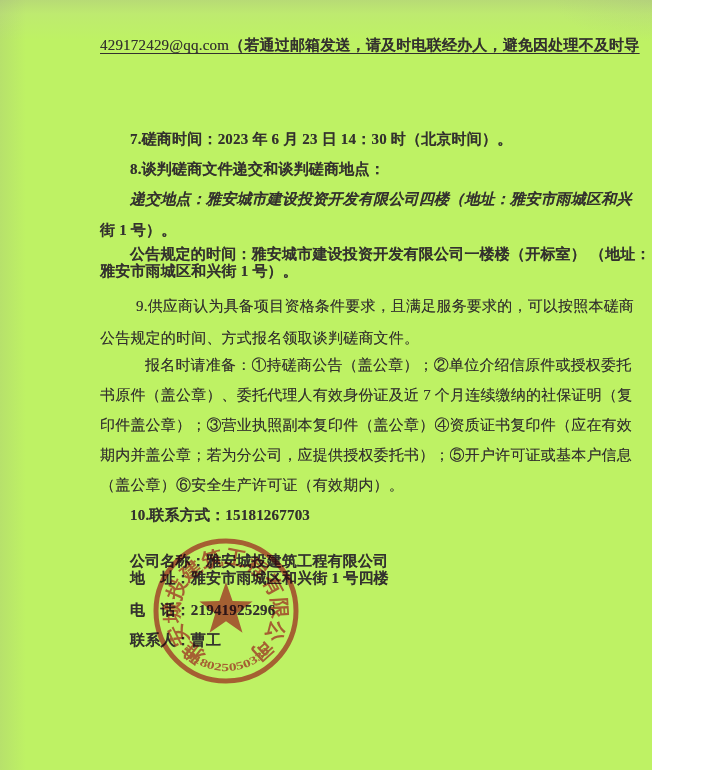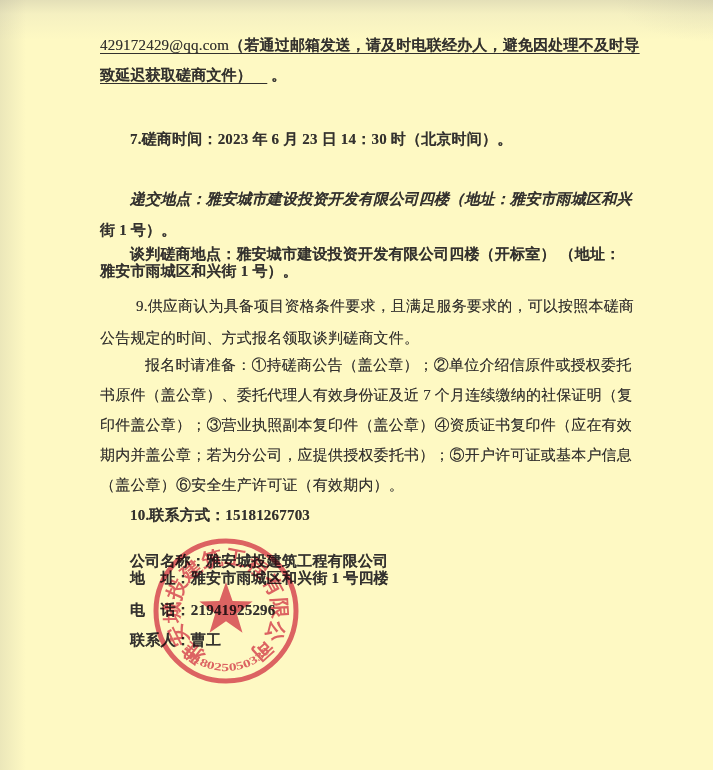--- a/index.html
+++ b/index.html
@@ -1,19 +1,19 @@
 <!DOCTYPE html>
 <html><head>
 <meta charset="utf-8">
 <style>
   html,body{margin:0;padding:0;background:#ffffff;}
   .page{
     position:relative;
-    width:713px;height:770px;
-    background:#fef9c3;
+    width:652px;height:770px;
+    background:#bef264;
     overflow:hidden;
     font-family:"Liberation Serif","DejaVu Serif",serif;
   }
   
   .scan-shading{
     position:absolute;inset:0;pointer-events:none;
     background:
       linear-gradient(180deg, rgba(168,165,158,0.30) 0px, rgba(190,188,182,0.14) 14px, rgba(255,255,255,0) 40px),
       linear-gradient(90deg,  rgba(150,148,142,0.18) 0px, rgba(255,255,255,0) 26px),
       radial-gradient(140px 60px at 100% 0%, rgba(160,158,152,0.16), rgba(255,255,255,0) 70%);
@@ -53,25 +53,25 @@
   }
 </style>
 </head>
 <body>
 
 <div class="page">
   <div class="scan-shading"></div>
 
   <div class="doc-body">
       <div class="line b" style="left: 100px; top: 36px;"><span class="u reg">429172429@qq.com</span><span class="u">（若通过邮箱发送，请及时电联经办人，避免因处理不及时导</span></div>
-      <div class="line b" style="left: 100px; top: 66px;"><span class="u">致延迟获取磋商文件）　</span><span> 。</span></div>
       <div class="line b" style="left: 130px; top: 130px;"><span>7.磋商时间：2023 年 6 月 23 日 14：30 时（北京时间）。</span></div>
+      <div class="line b" style="left: 130px; top: 160px;"><span>8.谈判磋商文件递交和谈判磋商地点：</span></div>
       <div class="line b" style="left: 130px; top: 190px; font-style: italic;"><span>递交地点：雅安城市建设投资开发有限公司四楼（地址：雅安市雨城区和兴</span></div>
       <div class="line b" style="left: 100px; top: 221px;"><span>街 1 号）。</span></div>
-      <div class="line b" style="left: 130px; top: 245px;"><span>谈判磋商地点：雅安城市建设投资开发有限公司四楼（开标室） （地址：</span></div>
+      <div class="line b" style="left: 130px; top: 245px;"><span>公告规定的时间：雅安城市建设投资开发有限公司一楼楼（开标室） （地址：</span></div>
       <div class="line b" style="left: 100px; top: 262px;"><span>雅安市雨城区和兴街 1 号）。</span></div>
       <div class="line" style="left: 136px; top: 297px;"><span>9.供应商认为具备项目资格条件要求，且满足服务要求的，可以按照本磋商</span></div>
       <div class="line" style="left: 145px; top: 356px;"><span>报名时请准备：①持磋商公告（盖公章）；②单位介绍信原件或授权委托</span></div>
       <div class="line" style="left: 100px; top: 329px;"><span>公告规定的时间、方式报名领取谈判磋商文件。</span></div>
       <div class="line" style="left: 100px; top: 386px;"><span>书原件（盖公章）、委托代理人有效身份证及近 7 个月连续缴纳的社保证明（复</span></div>
       <div class="line" style="left: 100px; top: 446px;"><span>期内并盖公章；若为分公司，应提供授权委托书）；⑤开户许可证或基本户信息</span></div>
       <div class="line" style="left: 100px; top: 416px;"><span>印件盖公章）；③营业执照副本复印件（盖公章）④资质证书复印件（应在有效</span></div>
       <div class="line" style="left: 100px; top: 476px;"><span>（盖公章）⑥安全生产许可证（有效期内）。</span></div>
       <div class="line b" style="left: 130px; top: 506px;"><span>10.联系方式：15181267703</span></div>
       <div class="line b" style="left: 130px; top: 552px;"><span>公司名称：雅安城投建筑工程有限公司</span></div>

